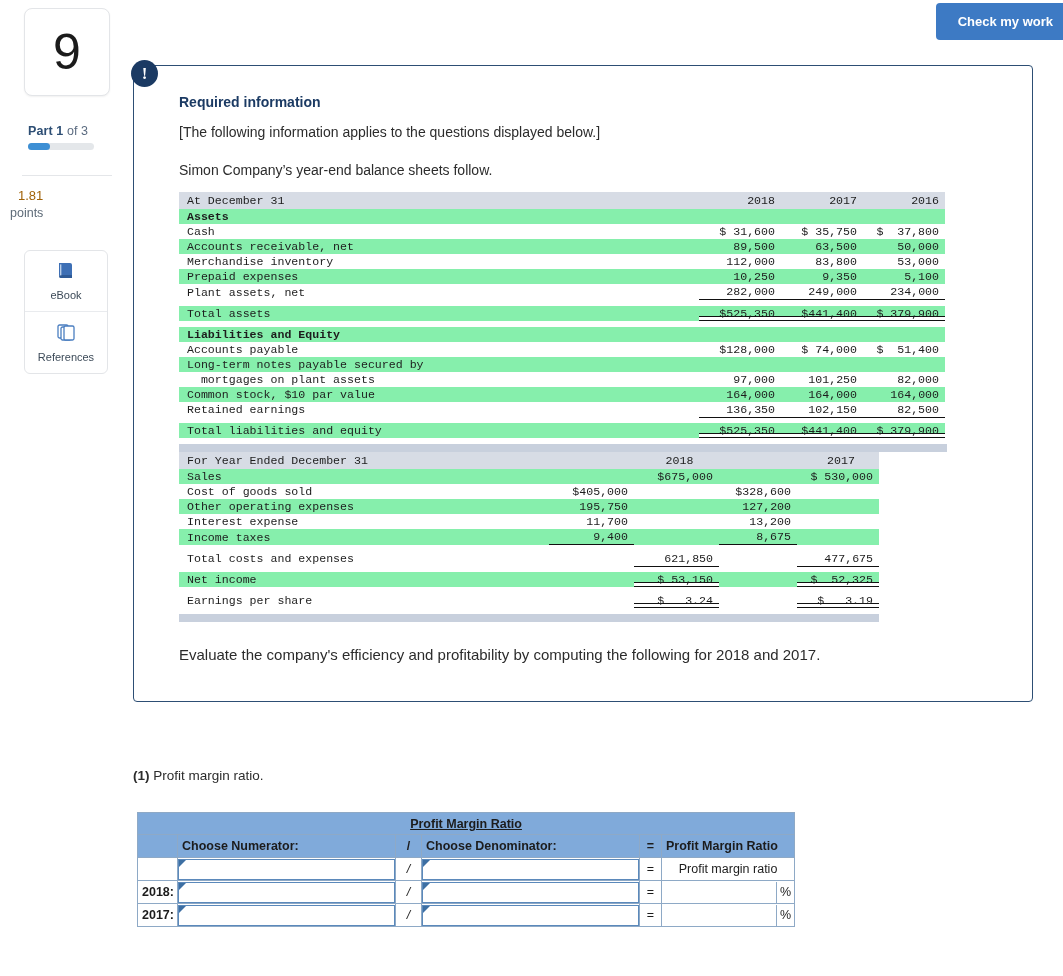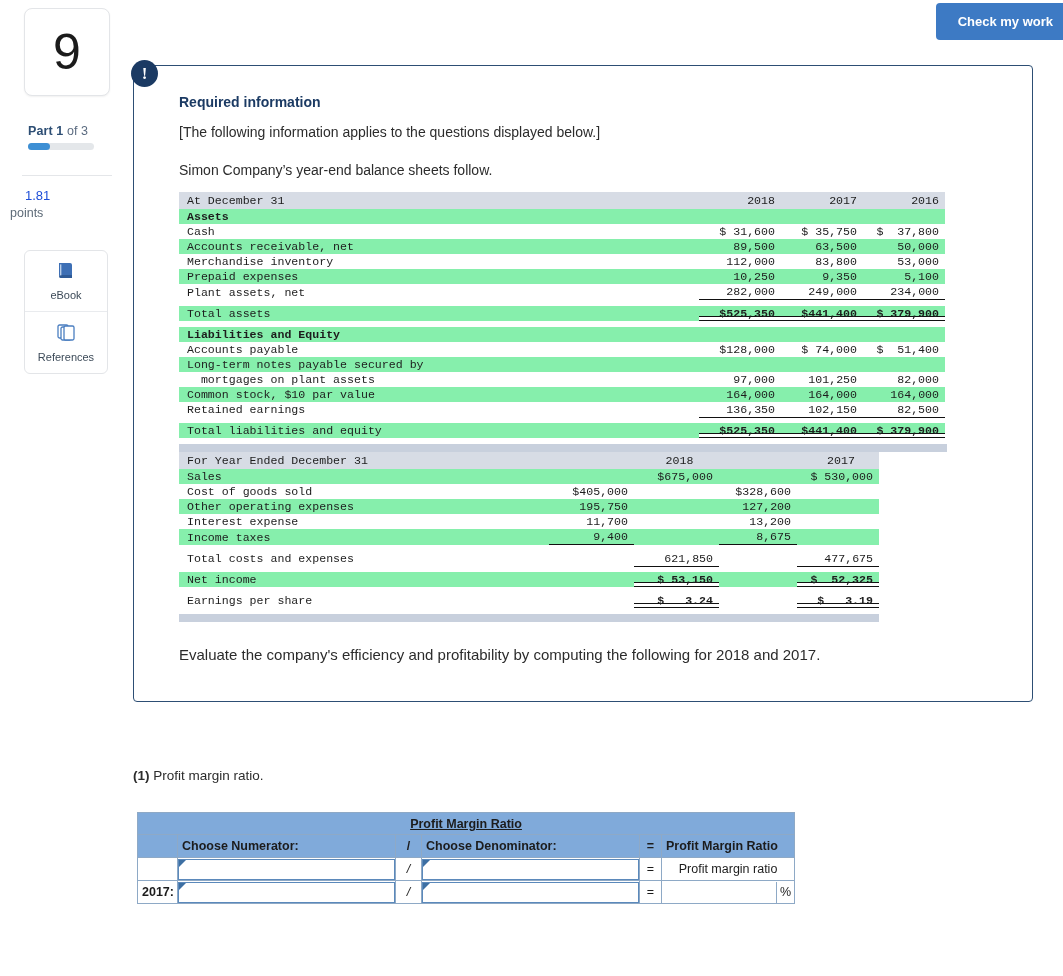--- a/index.html
+++ b/index.html
@@ -41,22 +41,22 @@
     width: 66px; height: 7px; border-radius: 4px; background: #e4e7ea;
   }
   .progress-fill {
     width: 22px; height: 7px; border-radius: 4px; background: #3d8fd4;
   }
   .sidebar-divider {
     position: absolute; left: 22px; top: 175px; width: 90px; height: 1px;
     background: #e4e6e9;
   }
   .points-val {
-    position: absolute; left: 25px; top: 188px;
-    font-size: 13px; color: #1d4ed8;
+    position: absolute; left: 18px; top: 188px;
+    font-size: 13px; color: #a16207;
   }
   .points-label {
     position: absolute; left: 10px; top: 206px;
     font-size: 12.5px; color: #5e6b78;
   }
   .tool-stack {
     position: absolute; left: 24px; top: 250px;
     width: 84px;
     border: 1px solid #e3e5e8;
     border-radius: 6px;
@@ -114,21 +114,21 @@
   }
   table.acct td { padding: 0 0; height: 15px; line-height: 15px; vertical-align: bottom; white-space: pre; }
   table.acct tr.r-odd  td { background: #86efac; }
   table.acct tr.r-even td { background: #ffffff; }
   table.acct tr.hdr td { background: #d7dce5; height: 17px; line-height: 17px; }
   table.acct tr.spacer td { background: #ffffff; height: 6px; line-height: 6px; }
   .lbl-cell { padding-left: 8px !important; }
   .num-cell { text-align: right; padding-right: 6px !important; padding-left: 12px !important; }
   .bold { font-weight: bold; }
   .u1 { border-bottom: 1px solid #111; }
-  .u2 { box-shadow: inset 0 -1px 0 #111, inset 0 -4px 0 #fff, inset 0 -5px 0 #111; font-weight: bold; }
+  .u2 { box-shadow: inset 0 -1px 0 #111, inset 0 -4px 0 #fff, inset 0 -5px 0 #111; }
   .footbar { height: 8px; background: #c8d0dd; }
 
   
   .q1-label {
     position: absolute; left: 133px; top: 768px;
     font-size: 13.5px; color: #2c2c2c;
   }
   .q1-label b { font-weight: bold; }
   .form-wrap {
     position: absolute; left: 137px; top: 812px;
@@ -487,33 +487,50 @@
               <span class="dd"></span>
             </td>
             <td class="fm-slash">/</td>
             <td class="fm-input">
               <span class="dd"></span>
             </td>
             <td class="fm-eq">=</td>
             <td class="fm-res">Profit margin ratio</td>
           </tr>
           <tr>
-            <td class="fm-year">2017:</td>
+            <td class="fm-year">2018:</td>
             <td class="fm-input">
               <span class="dd"></span>
             </td>
             <td class="fm-slash">/</td>
             <td class="fm-input">
               <span class="dd"></span>
             </td>
             <td class="fm-eq">=</td>
             <td class="fm-pct" style="padding:0 !important">
               <div class="pct-box">
                 <div class="pct-fill"></div>
                 <div class="pct-sym">%</div>
               </div>
             </td>
           </tr>
+          <tr>
+            <td class="fm-year">2017:</td>
+            <td class="fm-input">
+              <span class="dd"></span>
+            </td>
+            <td class="fm-slash">/</td>
+            <td class="fm-input">
+              <span class="dd"></span>
+            </td>
+            <td class="fm-eq">=</td>
+            <td class="fm-pct" style="padding:0 !important">
+              <div class="pct-box">
+                <div class="pct-fill"></div>
+                <div class="pct-sym">%</div>
+              </div>
+            </td>
+          </tr>
         </tbody>
       </table>
   </div>
 
 </div>
 
 </body></html>

